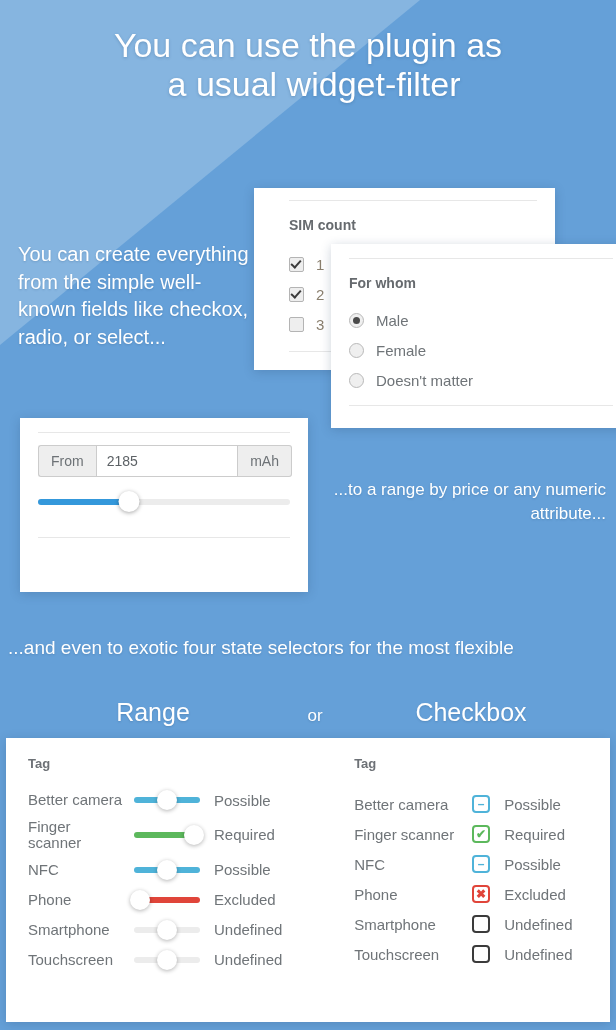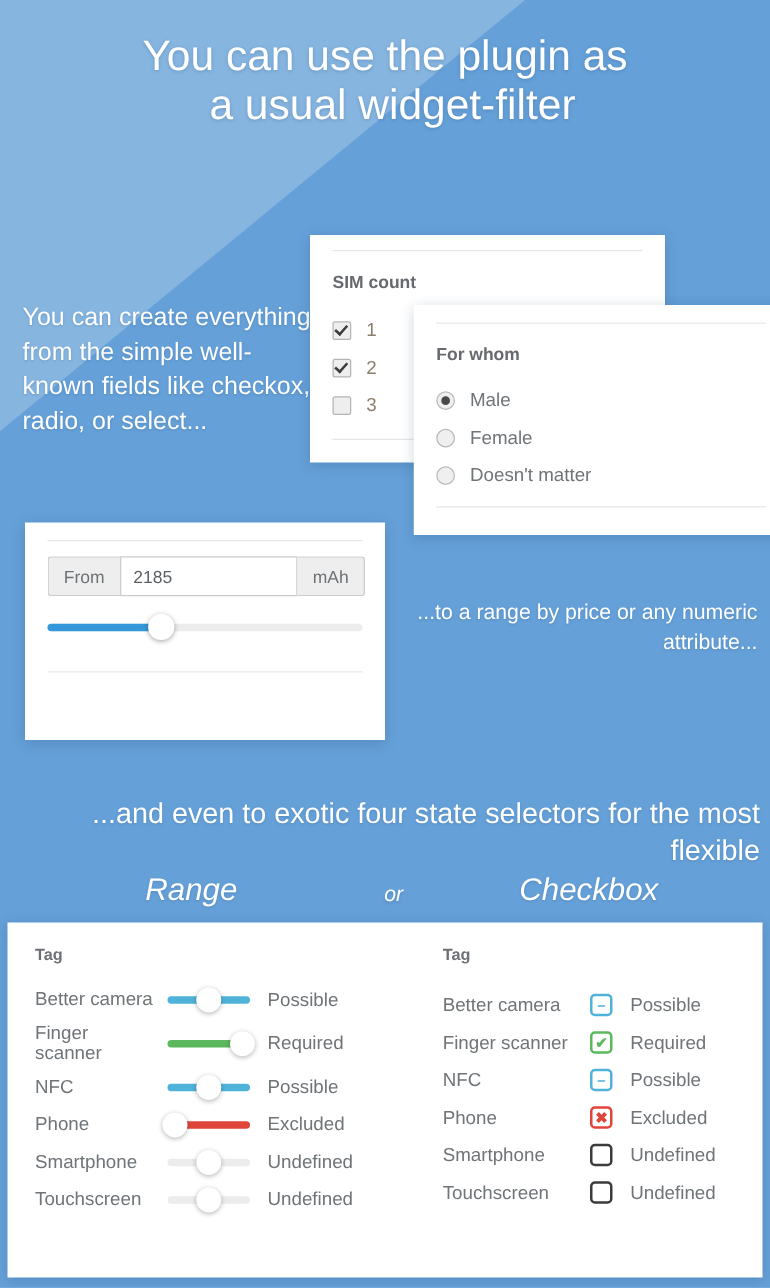--- a/index.html
+++ b/index.html
@@ -87,23 +87,24 @@
   }
   .card-title {
     font-size: 14px;
     font-weight: bold;
     color: #666a6e;
     padding: 16px 18px 2px 18px;
   }
 
   
   #card-sim {
-    top: 188px; left: 248px;
+    top: 188px; left: 254px;
     width: 284px; height: 182px;
     z-index: 6;
+    padding-left: 17px;
   }
   #card-sim .opts { padding: 14px 18px 0 18px; }
   .chk-row {
     display: flex;
     align-items: center;
     height: 30px;
     font-size: 15px;
     color: #8a7f6e;
   }
   .chk-box {
@@ -217,35 +218,35 @@
     background: #ffffff;
     border-radius: 50%;
     box-shadow: 0 1px 4px rgba(0,0,0,0.35);
     transform: translateX(-50%);
   }
 
   
   #exotic-note {
     top: 636px; left: 8px; width: 600px;
     color: #ffffff;
-    font-size: 23px;
+    font-size: 19px;
     font-weight: 300;
     line-height: 1.3;
-    text-align: right;
+    text-align: left;
     text-shadow: 0 1px 2px rgba(40,80,120,0.25);
   }
   #exotic-note i { font-style: italic; }
   #col-labels {
     top: 698px; left: 8px; width: 600px;
     height: 34px;
     color: #ffffff;
     text-shadow: 0 1px 2px rgba(40,80,120,0.25);
     font-weight: 300;
   }
-  #col-labels span { position: absolute; font-style: italic; }
+  #col-labels span { position: absolute; }
   #label-range { left: 100px; width: 90px; text-align: center; font-size: 25px; top: 0; }
   #label-or { left: 282px; width: 50px; text-align: center; font-size: 17px; top: 8px; }
   #label-checkbox { left: 398px; width: 130px; text-align: center; font-size: 25px; top: 0; }
 
   
   #bottom-panel {
     top: 738px; left: 6px;
     width: 604px; height: 284px;
     background: #ffffff;
     box-shadow: 0 2px 10px rgba(30,60,95,0.22);

